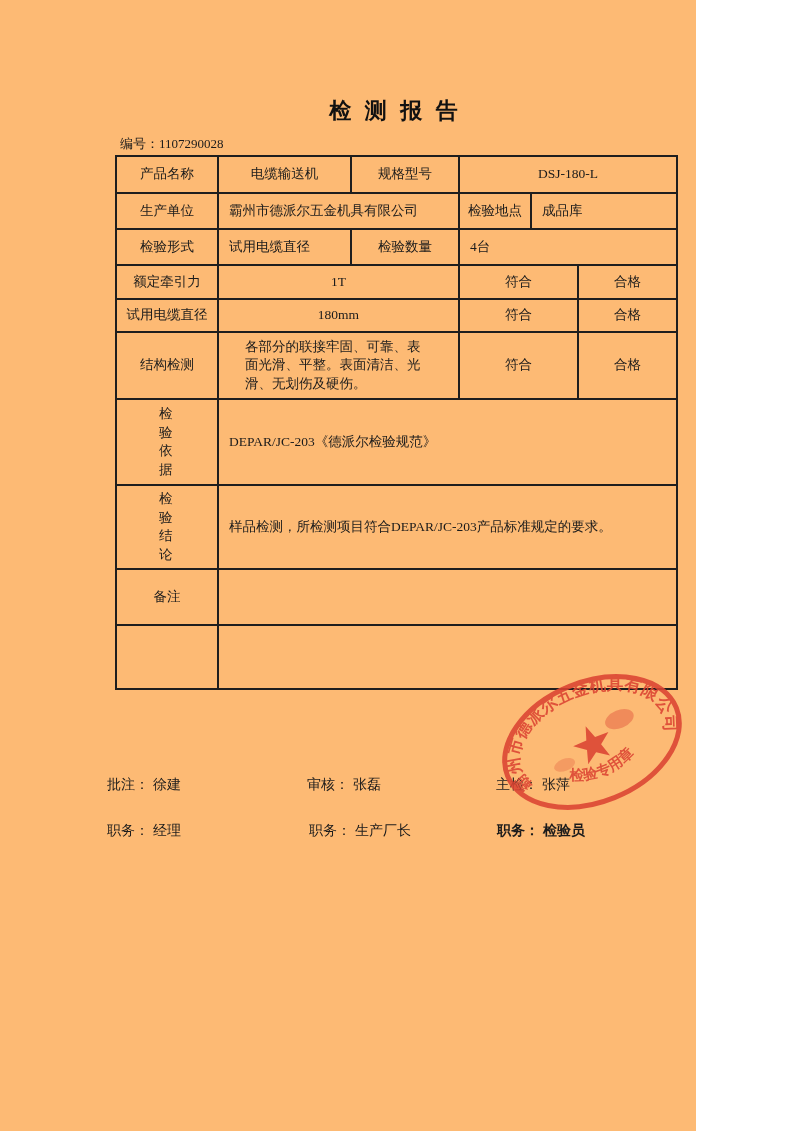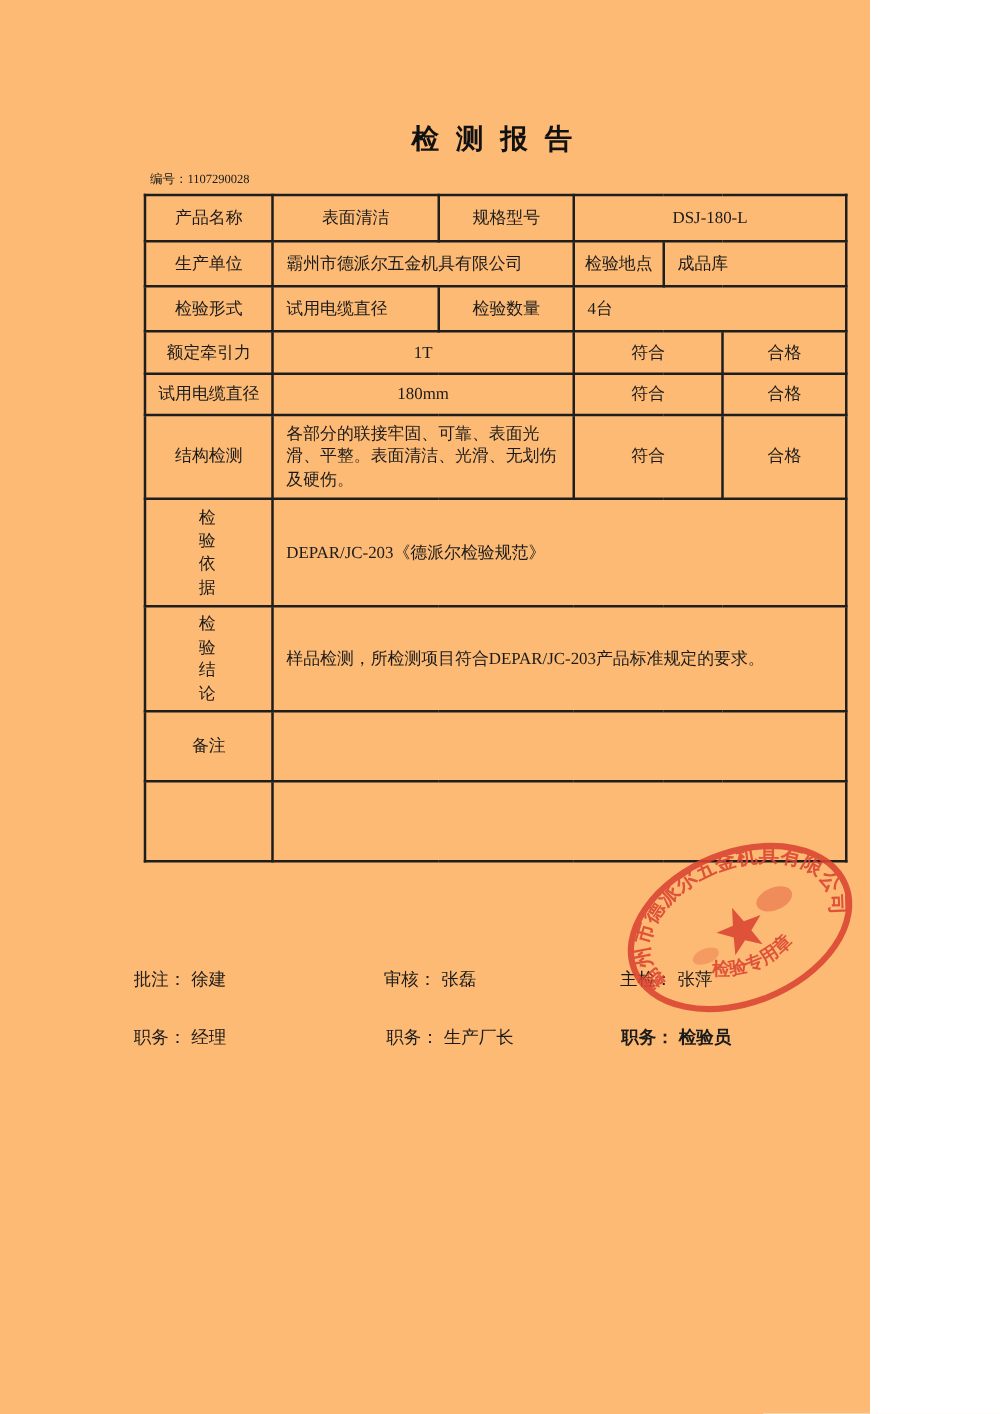--- a/index.html
+++ b/index.html
@@ -10,37 +10,37 @@
     background:#fdba74;
     color:#1b1b1b;
     font-family:"Liberation Serif","DejaVu Serif",serif;
     overflow:hidden;
   }
   .content { margin-left:115px; width:561px; padding-top:98px; }
   .title {
     font-size:22px; font-weight:bold; text-align:center;
     letter-spacing:4px; line-height:26px; color:#111;
   }
-  .report-no { margin-top:11px; font-size:10px; line-height:17px; padding-left:5px; }
+  .report-no { margin-top:11px; font-size:13px; line-height:17px; padding-left:5px; }
   table.report-table {
     margin-top:3px;
     width:561px; table-layout:fixed;
     border-collapse:collapse;
   }
   table.report-table td {
     border:2px solid #1e1e1e;
     font-size:13.5px; line-height:1.35;
     vertical-align:middle;
     overflow:hidden;
   }
   .tc { text-align:center; }
   .tl { text-align:left; padding:3px 10px; }
   .slash { font-size:30px; font-weight:400; text-align:center; line-height:1; }
   .vstack { width:16px; margin:0 auto; line-height:18.5px; text-align:left; word-break:break-all; }
-  .para { padding:5px 10px; line-height:1.45; text-align:left; }
+  .para { padding:5px 26px; line-height:1.45; text-align:left; }
   .sig-item { position:absolute; font-size:14px; line-height:18px; white-space:nowrap; z-index:1; }
   .sig-name { margin-left:4px; }
   .stamp {
     position:absolute; left:492px; top:657px;
     width:200px; height:170px;
     z-index:5; opacity:0.88;
     pointer-events:none;
   }
 </style>
 </head>
@@ -58,21 +58,21 @@
         <col style="width:102px">
           <col style="width:133px">
           <col style="width:108px">
         <col style="width:72px">
           <col style="width:47px">
           <col style="width:99px">
       </colgroup>
       <tbody>
         <tr style="height:37px">
           <td class="tc">产品名称</td>
-          <td class="tc">表面清洁</td>
+          <td class="tc">电缆输送机</td>
           <td class="tc">规格型号</td>
           <td class="tc" colspan="3">DSJ-180-L</td>
         </tr>
         <tr style="height:36px">
           <td class="tc">生产单位</td>
           <td class="tl" colspan="2">霸州市德派尔五金机具有限公司</td>
           <td class="tc">检验地点</td>
           <td class="tl" colspan="2">成品库</td>
         </tr>
         <tr style="height:36px">

